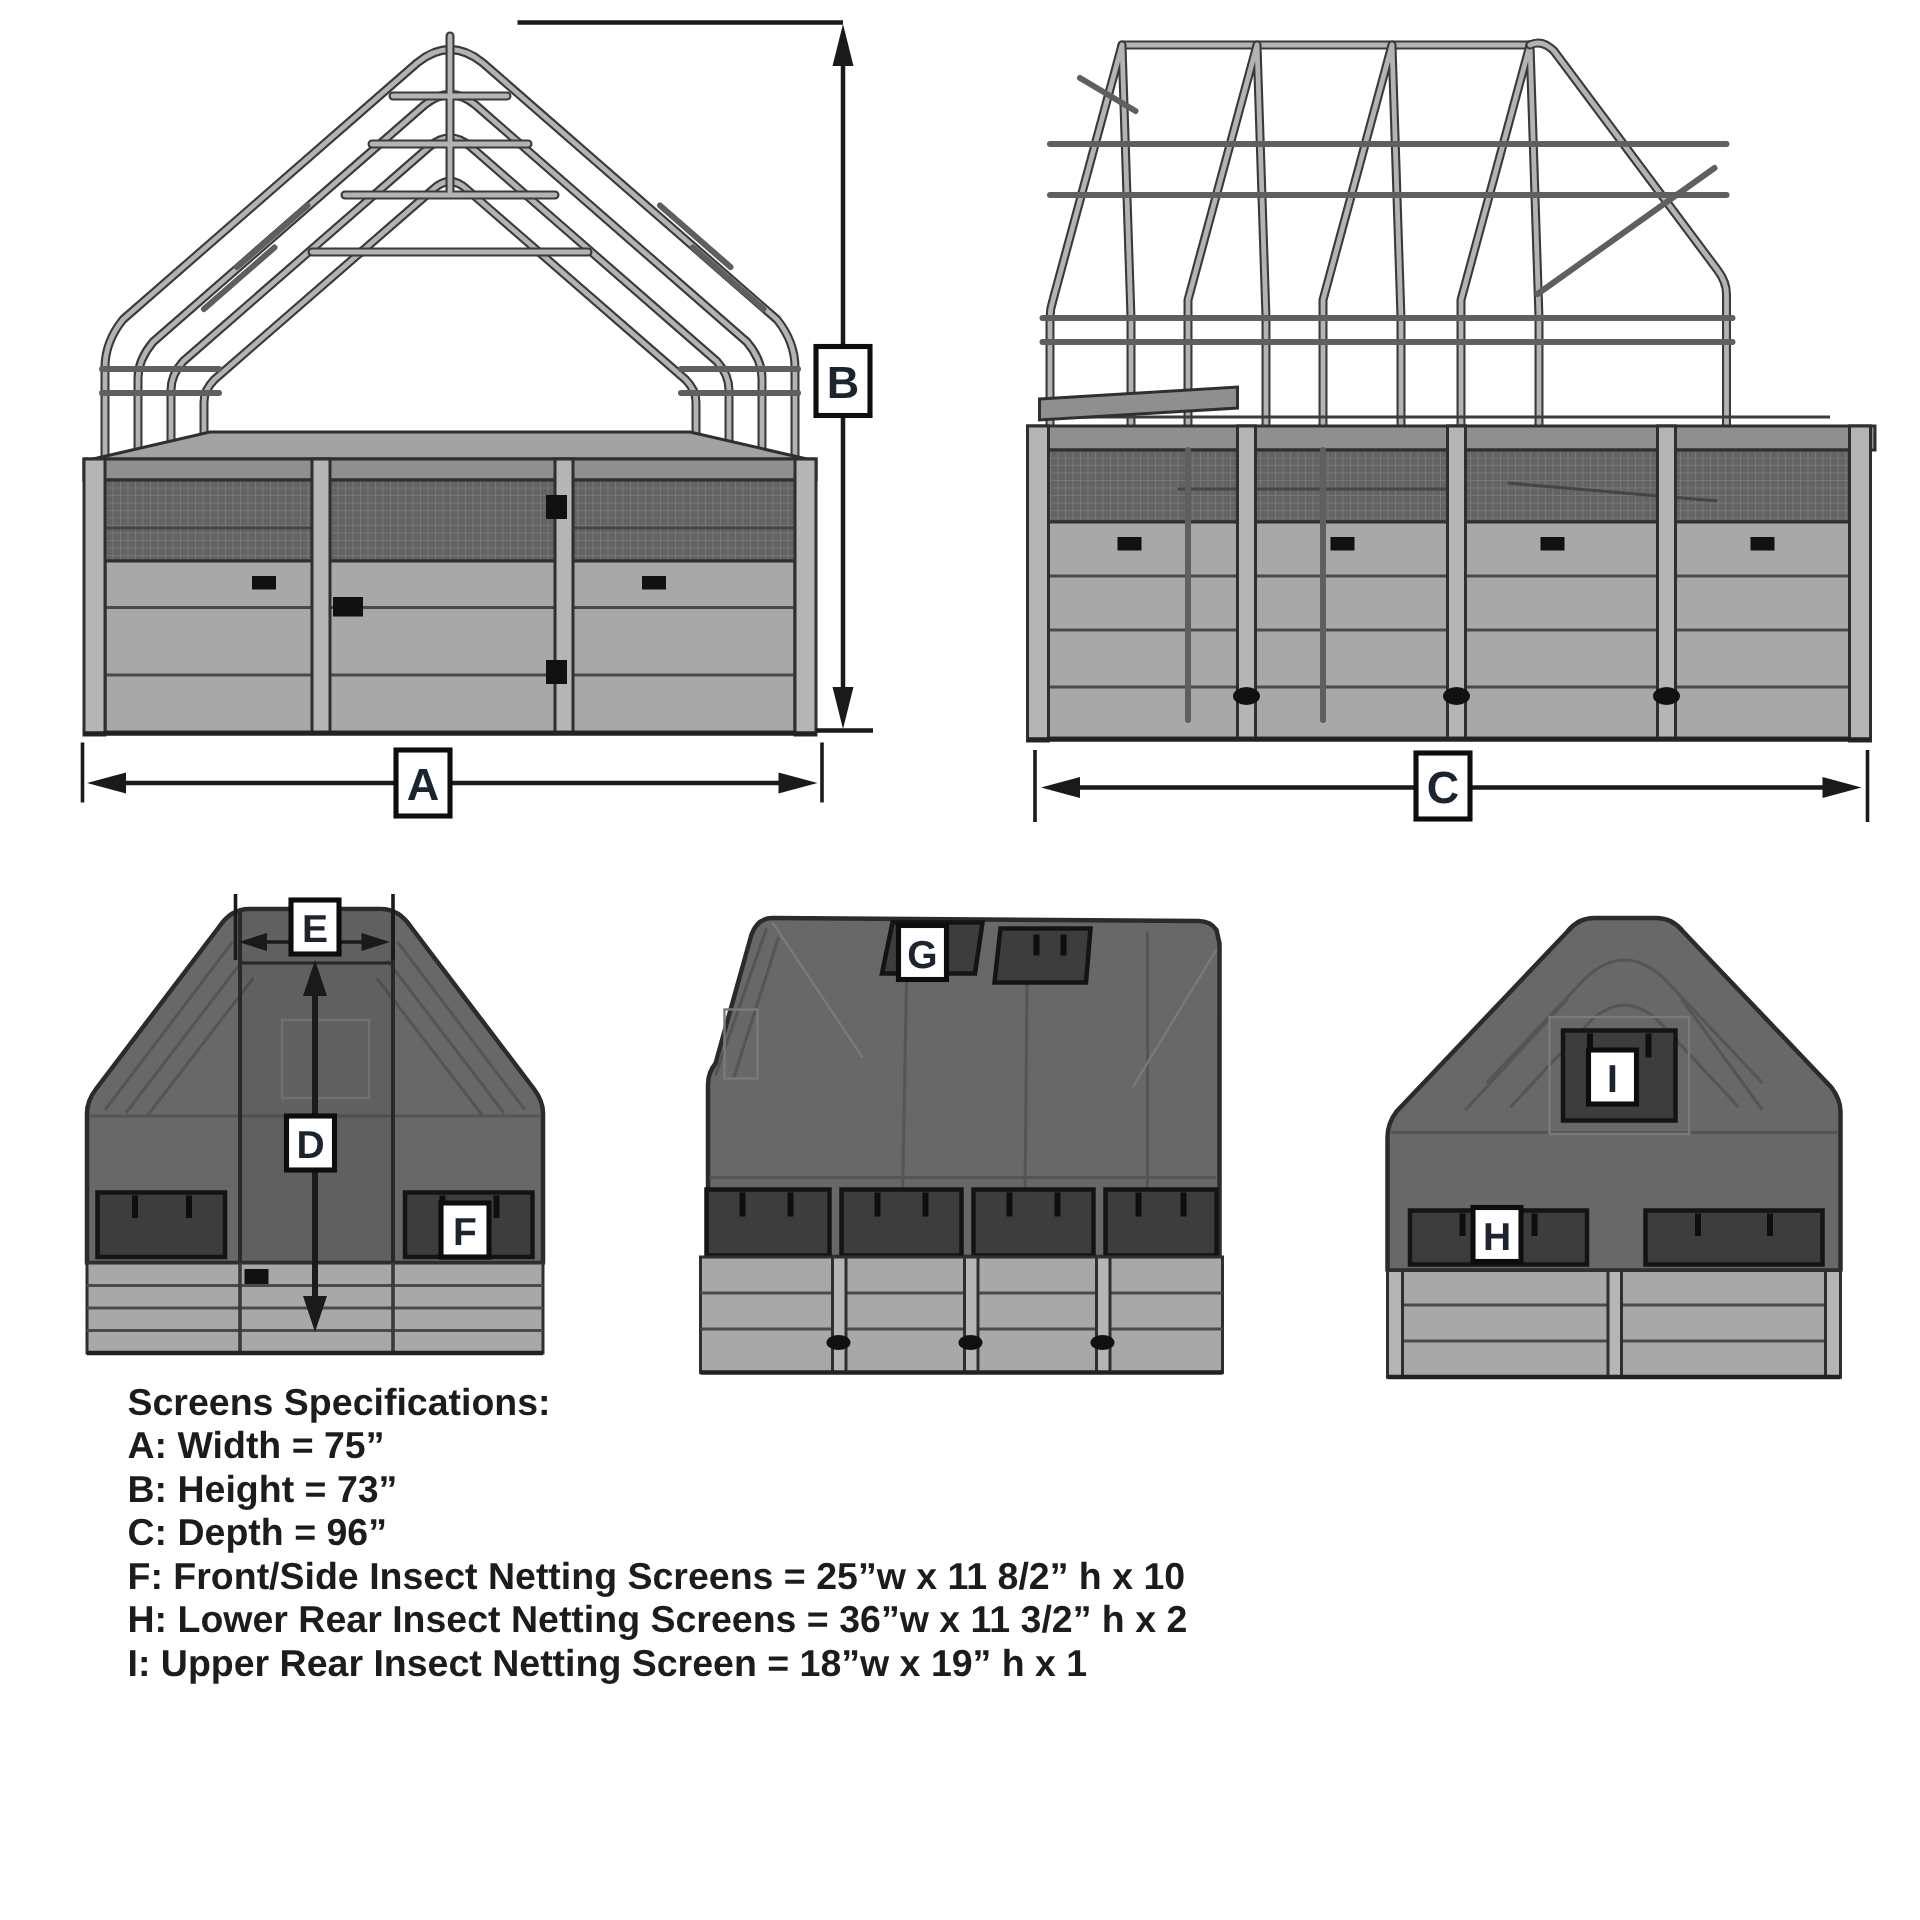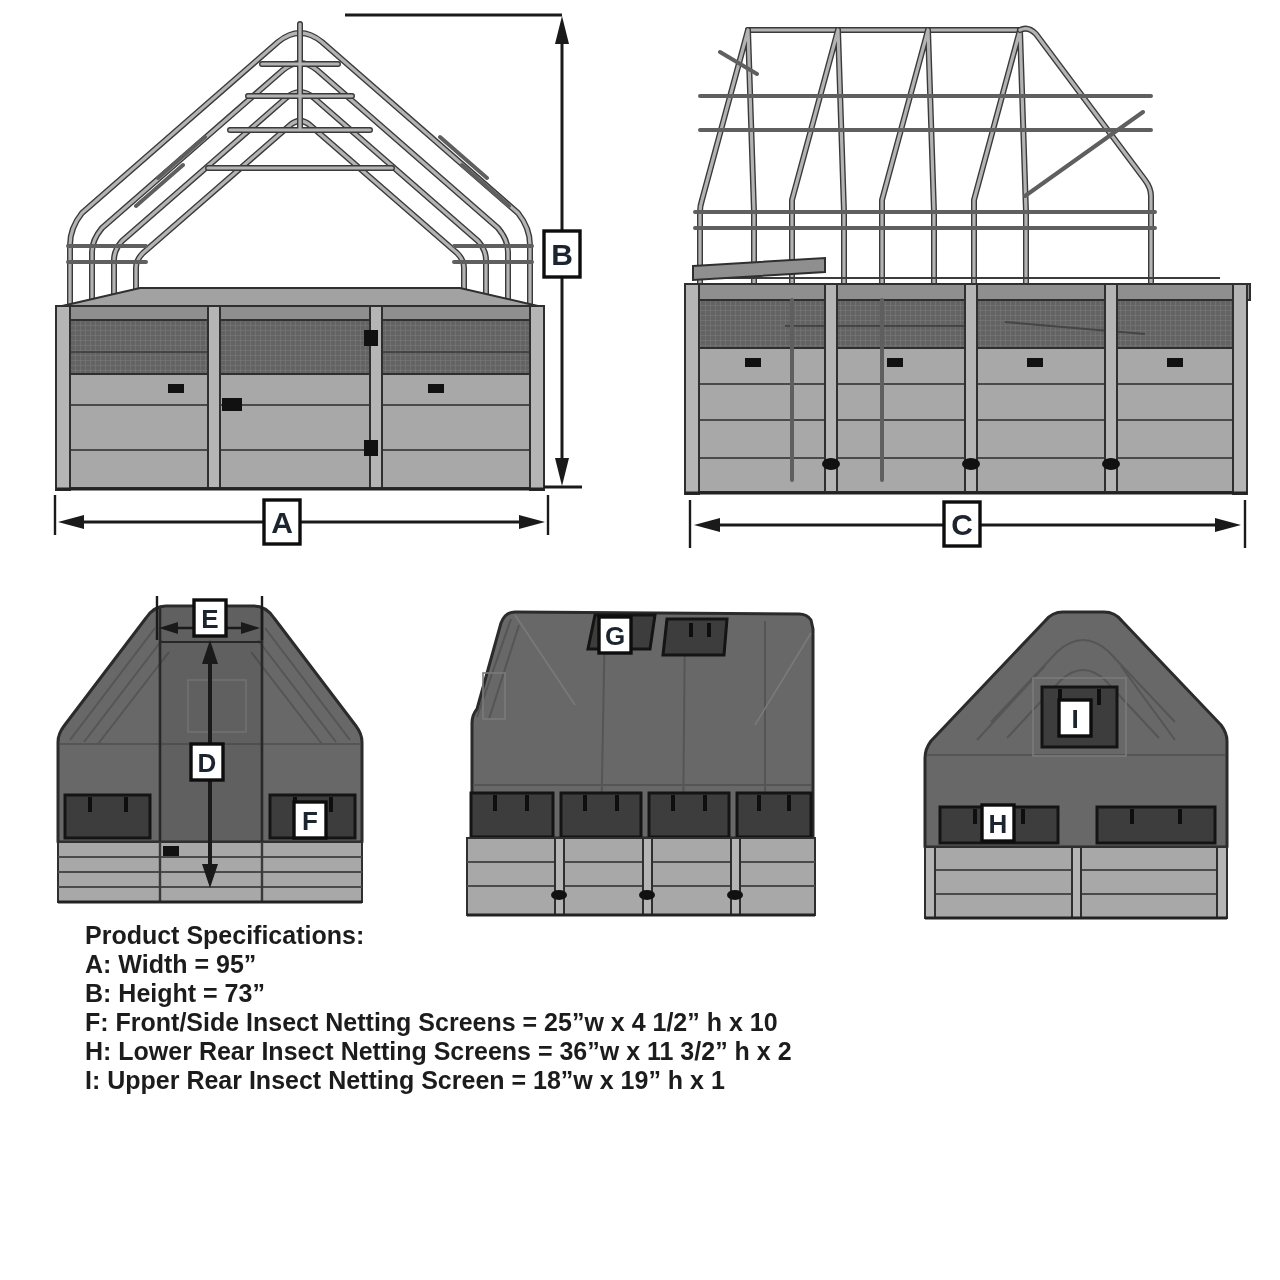--- a/index.html
+++ b/index.html
@@ -299,21 +299,22 @@
       <rect class="lblbox" x="164" y="110" width="32" height="36"></rect>
       <text class="lbl lblS" x="180" y="138">I</text>
     </g>
     <g>
       <rect class="lblbox" x="87" y="215" width="32" height="36"></rect>
       <text class="lbl lblS" x="103" y="243">H</text>
     </g>
   </svg>
 
   <div class="specs">
-    <div>Product Specifications:</div>
-    <div>A: Width = 95”</div>
+    <div>Screens Specifications:</div>
+    <div>A: Width = 75”</div>
     <div>B: Height = 73”</div>
-    <div>F: Front/Side Insect Netting Screens = 25”w x 4 1/2” h x 10</div>
+    <div>C: Depth = 96”</div>
+    <div>F: Front/Side Insect Netting Screens = 25”w x 11 8/2” h x 10</div>
     <div>H: Lower Rear Insect Netting Screens = 36”w x 11 3/2” h x 2</div>
     <div>I: Upper Rear Insect Netting Screen = 18”w x 19” h x 1</div>
   </div>
 
 </div>
 
 </body></html>

